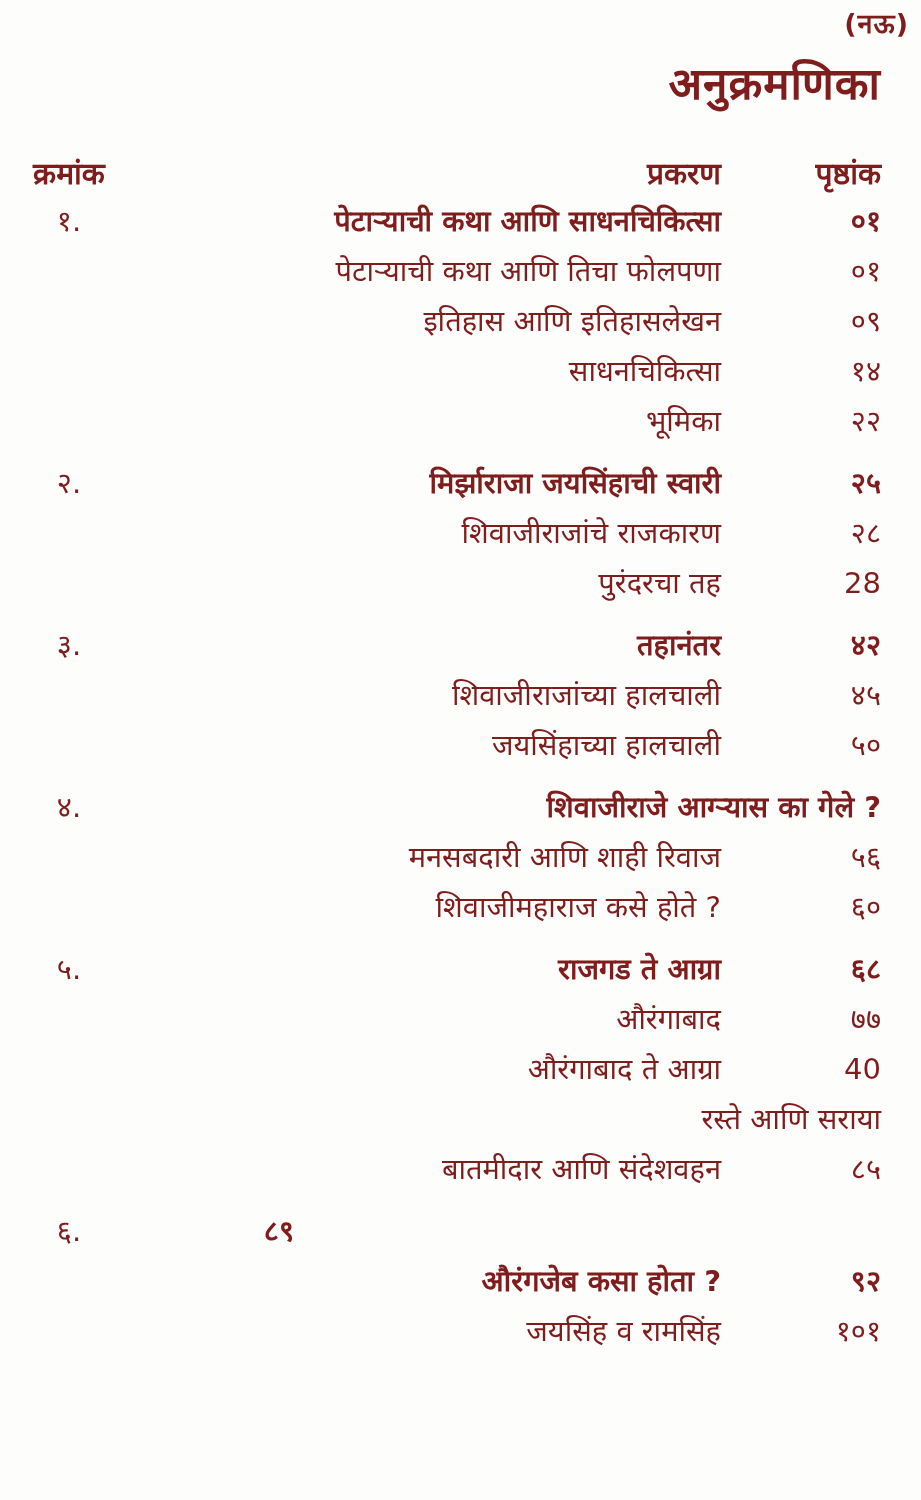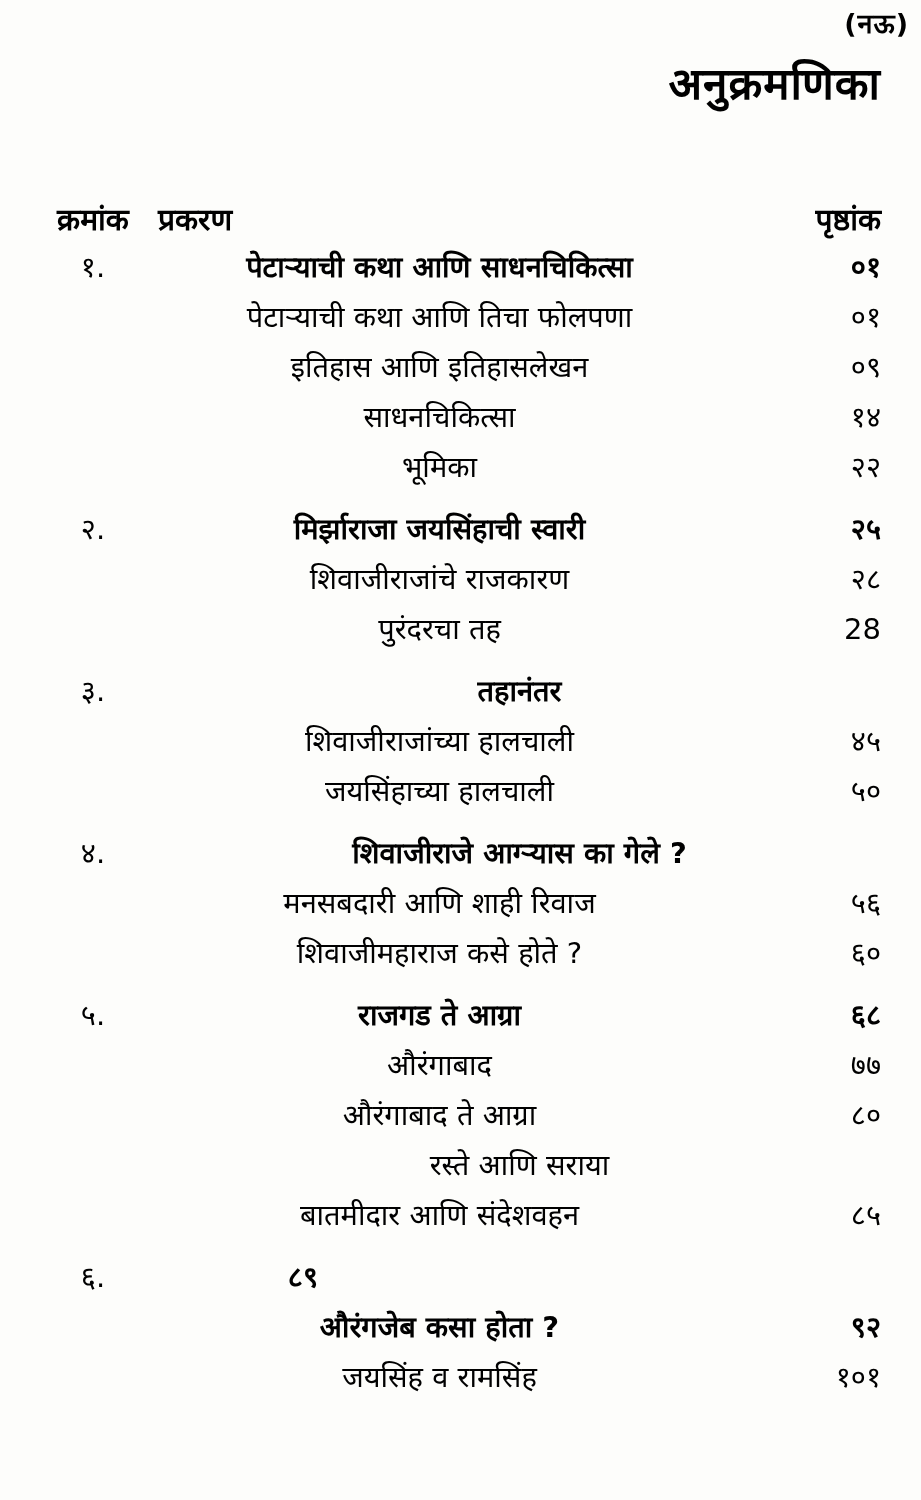--- a/index.html
+++ b/index.html
@@ -6,61 +6,61 @@
     margin: 0;
     padding: 0;
     background: #e8e8e8;
   }
   .page {
     position: relative;
     width: 921px;
     height: 1500px;
     margin: 0 auto;
     background: #fdfdfb;
-    color: #000000;
+    color: #7f1d1d;
     font-family: "DejaVu Sans", sans-serif;
     overflow: hidden;
     box-sizing: border-box;
-    padding: 0 40px 0 28px;
+    padding: 0 40px 0 4px;
   }
   .page-marker {
     position: absolute;
     top: 4px;
     right: 12px;
     font-size: 27px;
     font-weight: 700;
     letter-spacing: 1px;
   }
   .title {
     margin: 0;
     padding-top: 52px;
     text-align: right;
     font-size: 44px;
     font-weight: 700;
     letter-spacing: 1px;
   }
   .header-row {
     display: flex;
     align-items: flex-end;
-    margin-top: 86px;
+    margin-top: 40px;
     font-size: 30px;
     font-weight: 700;
   }
   .col-serial {
     width: 130px;
     flex: 0 0 130px;
     text-align: center;
     white-space: nowrap;
   }
   .col-chapter {
     flex: 1 1 auto;
-    text-align: center;
+    text-align: right;
   }
   .header-row .col-chapter {
-    text-align: left;
+    text-align: right;
   }
   .col-page {
     width: 160px;
     flex: 0 0 160px;
     text-align: right;
     white-space: nowrap;
   }
   .toc {
     margin-top: 10px;
   }
@@ -141,20 +141,21 @@
 
   <div class="row">
     <div class="col-serial"></div>
     <div class="col-chapter">पुरंदरचा तह</div>
     <div class="col-page">28</div>
   </div>
 
   <div class="row bold new-section">
     <div class="col-serial">३.</div>
     <div class="col-chapter">तहानंतर</div>
+    <div class="col-page">४२</div>
   </div>
 
   <div class="row">
     <div class="col-serial"></div>
     <div class="col-chapter">शिवाजीराजांच्या हालचाली</div>
     <div class="col-page">४५</div>
   </div>
 
   <div class="row">
     <div class="col-serial"></div>
@@ -187,21 +188,21 @@
 
   <div class="row">
     <div class="col-serial"></div>
     <div class="col-chapter">औरंगाबाद</div>
     <div class="col-page">७७</div>
   </div>
 
   <div class="row">
     <div class="col-serial"></div>
     <div class="col-chapter">औरंगाबाद ते आग्रा</div>
-    <div class="col-page">८०</div>
+    <div class="col-page">40</div>
   </div>
 
   <div class="row">
     <div class="col-serial"></div>
     <div class="col-chapter">रस्ते आणि सराया</div>
   </div>
 
   <div class="row">
     <div class="col-serial"></div>
     <div class="col-chapter">बातमीदार आणि संदेशवहन</div>

